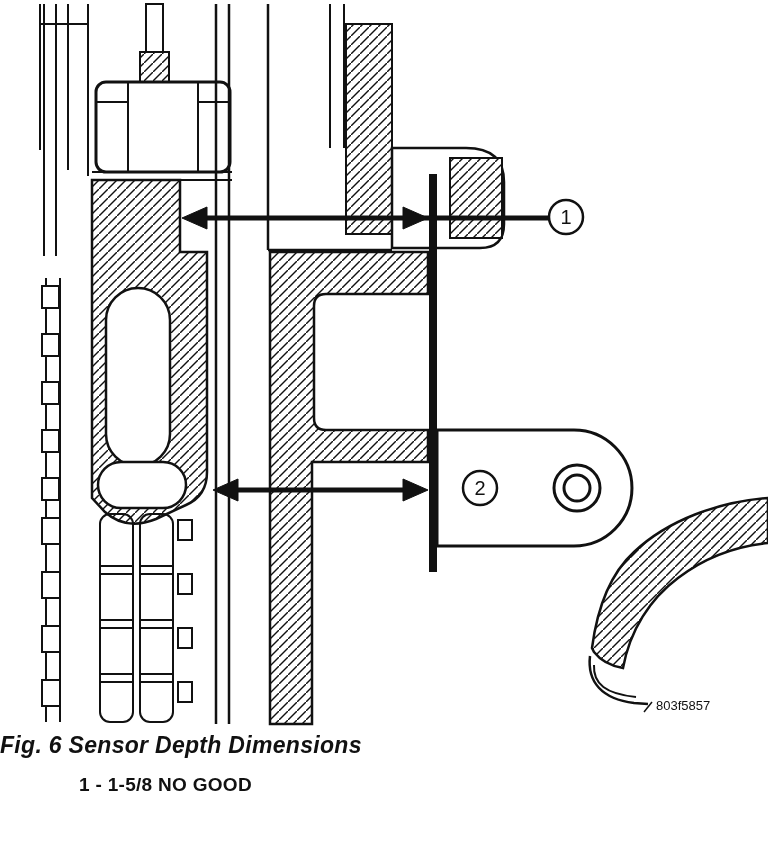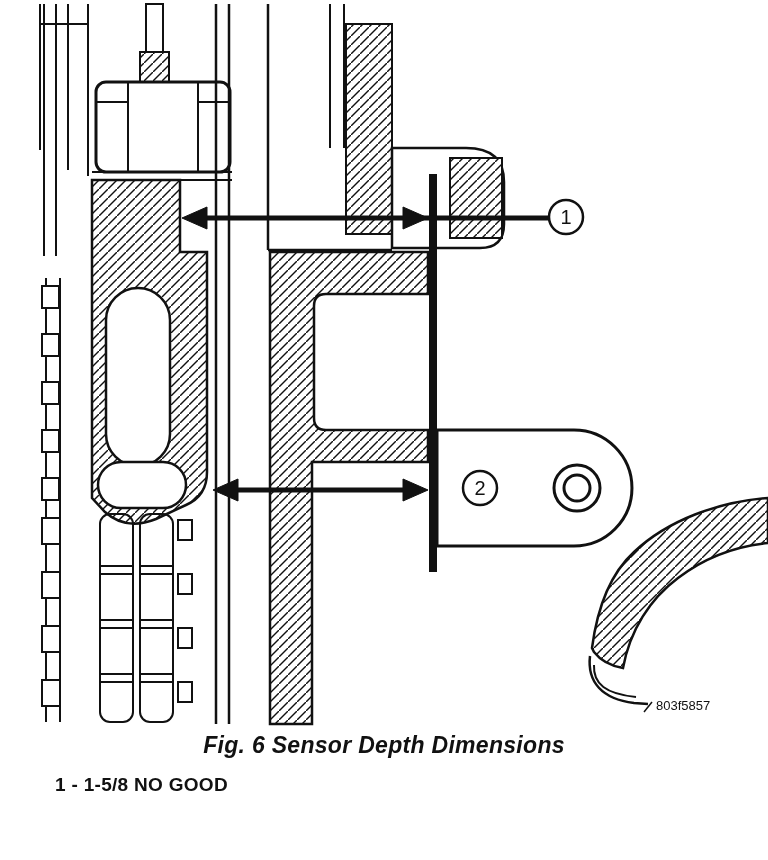--- a/index.html
+++ b/index.html
@@ -6,35 +6,35 @@
   html,body { background:#ffffff; }
   body {
     width:768px; height:860px;
     font-family:"Liberation Sans", sans-serif;
     color:#111111;
     overflow:hidden;
   }
   .page { position:relative; width:768px; height:860px; background:#ffffff; }
   .drawing { display:block; }
   .caption {
-    text-align:center;
     font-size:23px;
     font-weight:bold;
     font-style:italic;
     letter-spacing:0.3px;
     margin-top:6px;
     color:#111111;
   }
   .legend { margin:15px 0 0 55px; }
   .legend-item {
     font-size:19px;
     font-weight:bold;
     letter-spacing:0.3px;
     margin-bottom:11px;
     color:#111111;
+    margin-left:24px;
   }
   svg text { font-family:"Liberation Sans", sans-serif; }
 </style>
 </head>
 <body>
 
 <div class="page">
 
   <svg class="drawing" width="768" height="726" viewBox="0 0 768 726">
     <defs>

